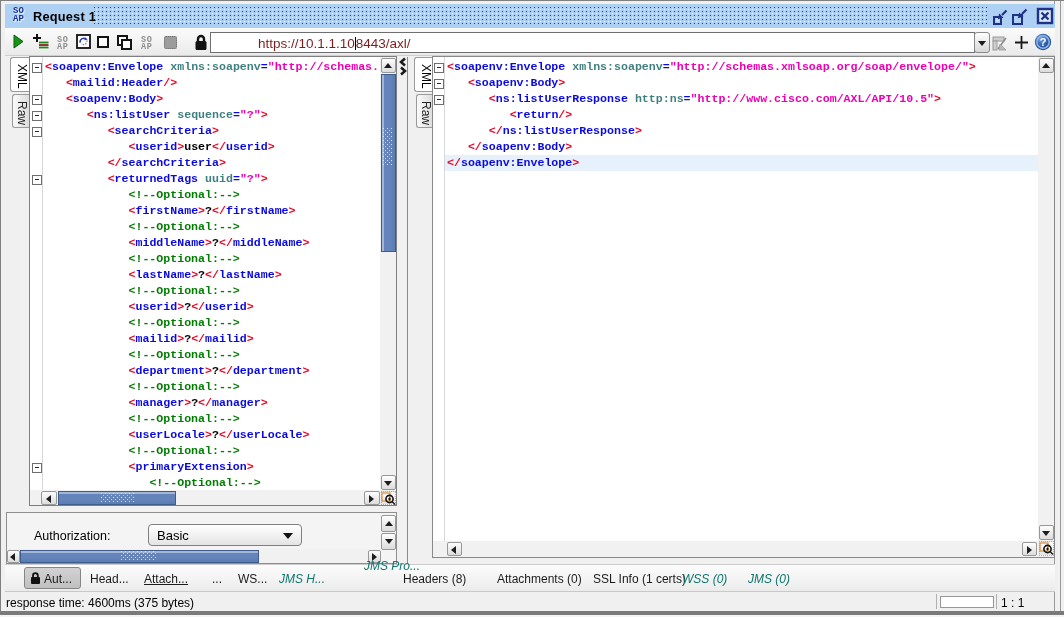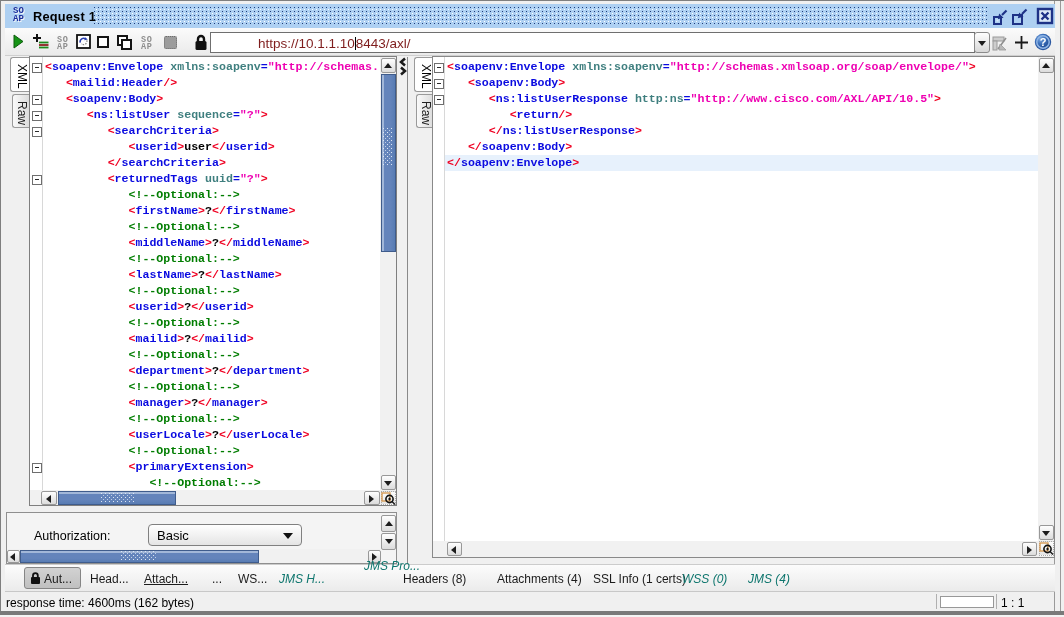--- a/index.html
+++ b/index.html
@@ -257,22 +257,22 @@
 <rect x="1" y="6" width="9" height="7" rx="1" fill="#111"></rect>
 </svg>
 <div class="lbl" style="left:44px;top:572px;">Aut...</div>
 <div class="lbl" style="left:90px;top:572px;">Head...</div>
 <div class="lbl" style="left:144px;top:572px;text-decoration:underline;">Attach...</div>
 <div class="lbl" style="left:212px;top:572px;">...</div>
 <div class="lbl" style="left:238px;top:572px;">WS...</div>
 <div class="lbl dis" style="left:279px;top:572px;">JMS H...</div>
 <div class="lbl dis" style="left:336px;top:559px;margin-left:28px;">JMS Pro...</div>
 <div class="lbl" style="left:403px;top:572px;">Headers (8)</div>
-<div class="lbl" style="left:497px;top:572px;">Attachments (4)</div>
+<div class="lbl" style="left:497px;top:572px;">Attachments (0)</div>
 <div class="lbl" style="left:593px;top:572px;">SSL Info (1 certs)</div>
 <div class="lbl dis" style="left:682px;top:572px;">WSS (0)</div>
-<div class="lbl dis" style="left:748px;top:572px;">JMS (4)</div>
+<div class="lbl dis" style="left:748px;top:572px;">JMS (0)</div>
 <div style="left:5px;top:591px;width:1050px;height:1px;background:#c8c8c8"></div>
-<div style="left:6px;top:596px;font-size:12px;color:#000;">response time: 4600ms (162 bytes)</div>
+<div style="left:6px;top:596px;font-size:12px;color:#000;">response time: 4600ms (375 bytes)</div>
 <div style="left:936px;top:594px;width:1px;height:15px;background:#b0b0b0"></div>
 <div style="left:940px;top:596px;width:54px;height:12px;background:#fff;border:1px solid #989898"></div>
 <div style="left:996px;top:594px;width:1px;height:15px;background:#b0b0b0"></div>
 <div style="left:1001px;top:596px;font-size:12px;color:#000;">1 : 1</div>
 
 </body></html>

